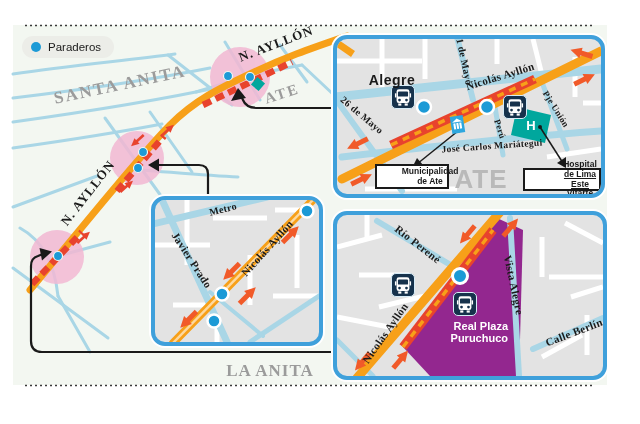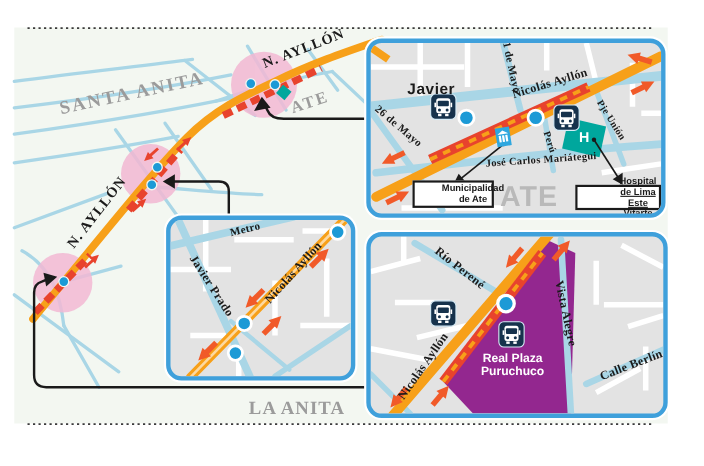--- a/index.html
+++ b/index.html
@@ -20,21 +20,21 @@
   .legend .dot{width:10px;height:10px;border-radius:50%;background:#1c9ad6;}
   .legend .txt{font-size:11.5px;color:#1a1a1a;}
   .callout-box{position:absolute;background:#fff;border:2px solid #1a1a1a;color:#1a1a1a;
                font-weight:bold;font-size:8.5px;line-height:1.15;text-align:center;
                display:flex;align-items:center;justify-content:center;box-sizing:border-box;padding-left:36px;}
   .bus{position:absolute;width:24px;height:24px;background:#16324c;border-radius:5px;
        border:1px solid #d7ecf7;box-sizing:border-box;}
   .ate-big{font-weight:bold;color:#b9b9b9;font-size:26px;letter-spacing:1px;}
   .central{font-weight:bold;color:#1a1a1a;font-size:14px;letter-spacing:.5px;}
   .hletter{font-weight:bold;color:#fff;font-size:13px;}
-  .plaza{font-weight:bold;color:#fff;font-size:11px;line-height:1.1;text-align:center;white-space:normal;width:84px;}
+  .plaza{font-weight:bold;color:#fff;font-size:11px;line-height:1.1;text-align:right;white-space:normal;width:84px;}
   .muni-icon{position:absolute;width:13px;height:17px;background:#2ea7df;transform:rotate(-9deg);}
 </style>
 </head>
 <body>
 
 <div id="stage">
 
   <svg class="abs" width="640" height="424" viewBox="0 0 640 424" style="left:0;top:0;">
     <rect x="13" y="25" width="594" height="360" fill="#f3f7f1"></rect>
 
@@ -115,20 +115,24 @@
       <path d="M52,251.5 L39.5,248 L42,260.5 Z"></path>
     </g>
   </svg>
 
   <div class="lbl district" style="left:120px;top:85px;--r:-12deg;font-size:17px;">SANTA ANITA</div>
   <div class="lbl district" style="left:282px;top:94px;--r:-18deg;font-size:15px;">ATE</div>
   <div class="lbl district" style="left:270px;top:371px;--r:0deg;font-size:17px;letter-spacing:1px;">LA ANITA</div>
   <div class="lbl roadlbl" style="left:276px;top:44px;--r:-21deg;font-size:13px;">N. AYLLÓN</div>
   <div class="lbl roadlbl" style="left:88px;top:193px;--r:-52deg;font-size:13px;">N. AYLLÓN</div>
 
+  <div class="legend">
+    <span class="dot"></span>
+    <span class="txt">Paraderos</span>
+  </div>
 
   <div class="inset" style="left:333px;top:35px;width:264px;height:155px;">
     <svg width="264" height="155" viewBox="0 0 264 155">
       <g stroke="#ffffff" stroke-width="5" fill="none">
         <path d="M0,22 H85"></path>
           <path d="M45,0 V48"></path>
           <path d="M88,0 V40"></path>
           <path d="M160,0 V25"></path>
         <path d="M196,0 L206,40"></path>
           <path d="M238,18 V58"></path>
@@ -210,21 +214,21 @@
           <rect x="6.5" y="6" width="11" height="5.5" rx="1" fill="#16324c"></rect>
           <circle cx="8.2" cy="15.3" r="1.5" fill="#16324c"></circle>
           <circle cx="15.8" cy="15.3" r="1.5" fill="#16324c"></circle>
           <rect x="3.2" y="8" width="1.6" height="4.5" fill="#fff"></rect>
           <rect x="19.2" y="8" width="1.6" height="4.5" fill="#fff"></rect>
           <rect x="6.8" y="19" width="3.4" height="2.4" fill="#fff"></rect>
           <rect x="13.8" y="19" width="3.4" height="2.4" fill="#fff"></rect>
         </svg>
     </div>
 
-    <div class="lbl central" style="left:55px;top:41px;">Javier</div>
+    <div class="lbl central" style="left:55px;top:41px;">Alegre</div>
     <div class="lbl street big" style="left:163px;top:37px;--r:-17deg;">Nicolás Ayllón</div>
     <div class="lbl street" style="left:25px;top:76px;--r:40deg;">26 de Mayo</div>
     <div class="lbl street" style="left:127px;top:20px;--r:78deg;">21 de Mayo</div>
     <div class="lbl street" style="left:163px;top:90px;--r:72deg;font-size:9px;">Perú</div>
     <div class="lbl street" style="left:219px;top:70px;--r:58deg;font-size:9px;">Pje Unión</div>
     <div class="lbl street" style="left:155px;top:107px;--r:-4deg;font-size:9.5px;">José Carlos Mariátegui</div>
     <div class="lbl ate-big" style="left:144px;top:140px;">ATE</div>
     <div class="lbl hletter" style="left:194px;top:86px;">H</div>
     <div class="callout-box" style="left:38px;top:125px;width:74px;height:25px;">
         <span style="white-space:normal;">Municipalidad de Ate</span>

